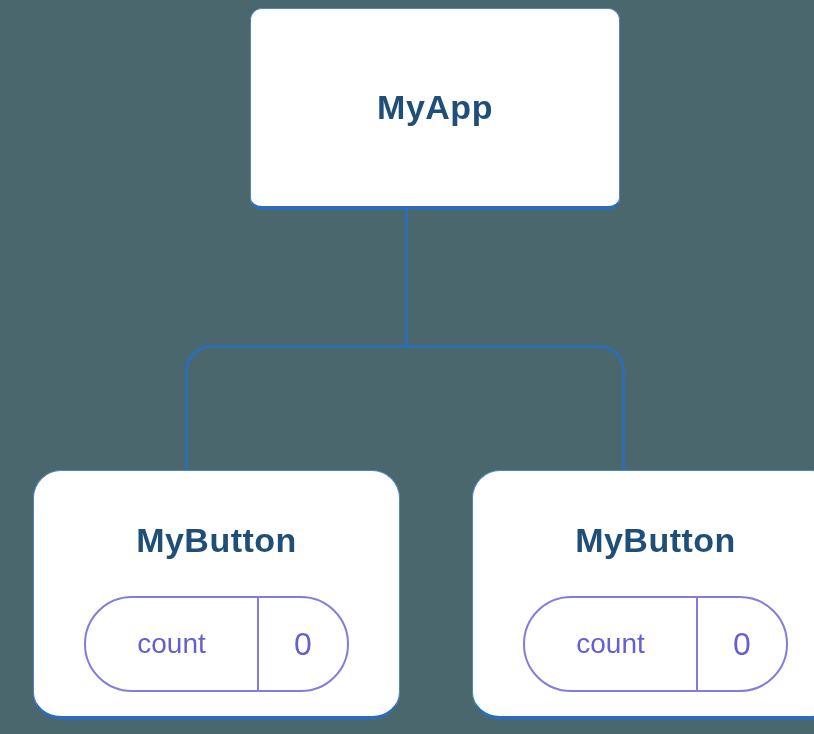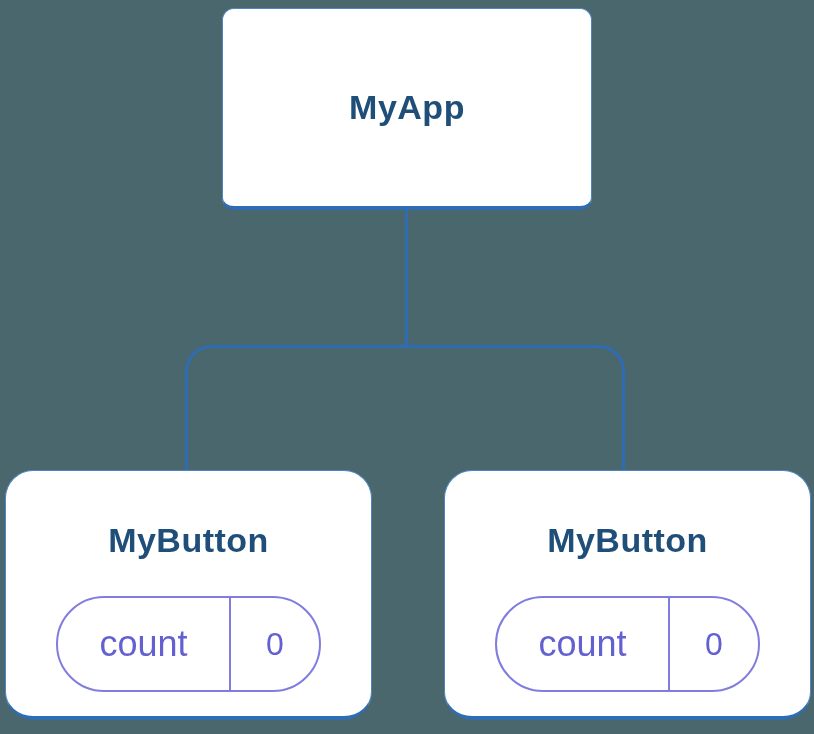--- a/index.html
+++ b/index.html
@@ -24,20 +24,21 @@
   .card{
     position:absolute;
     background:var(--card-bg);
     border:1px solid var(--card-border);
     border-bottom:4px solid var(--card-bottom);
     border-radius:12px;
     box-sizing:border-box;
     display:flex;
     flex-direction:column;
     align-items:center;
+    margin-left:28px;
   }
   .card.root{
     left:222px;top:8px;width:370px;height:202px;
     justify-content:center;
   }
   .card.child{
     top:470px;width:367px;height:250px;
     justify-content:flex-start;
     border-radius:28px;
   }
@@ -81,21 +82,21 @@
     border-radius:60px;
     display:flex;
     align-items:stretch;
     overflow:hidden;
     background:var(--card-bg);
   }
   .pill-key{
     flex:1;
     display:flex;align-items:center;justify-content:center;
     color:var(--pill-text);
-    font-size:36px;
+    font-size:28px;
     font-weight:500;
   }
   .pill-divider{
     width:2px;
     background:var(--pill-border);
   }
   .pill-value{
     flex:0 0 88px;
     display:flex;align-items:center;justify-content:center;
     color:var(--pill-text);

